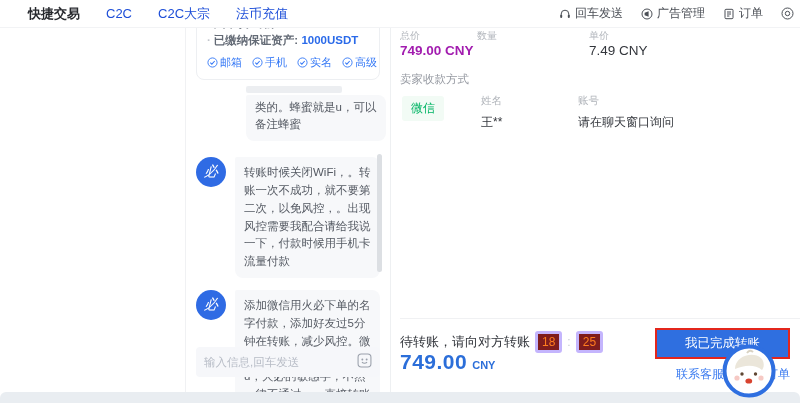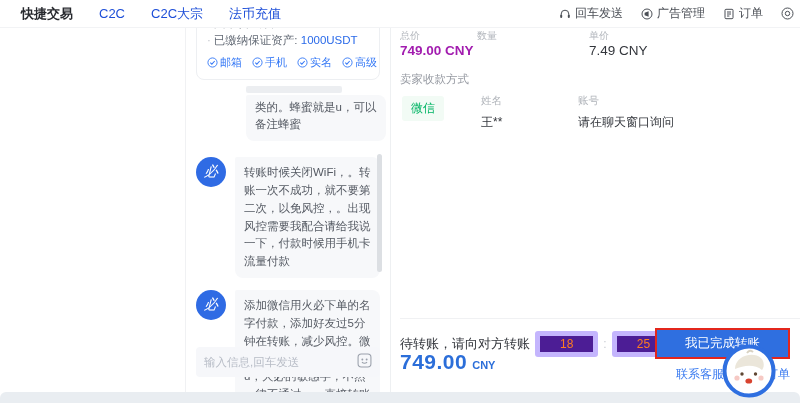--- a/index.html
+++ b/index.html
@@ -3,34 +3,34 @@
 <meta charset="utf-8">
 <style>
   * { margin:0; padding:0; box-sizing:border-box; }
   html,body { width:800px; height:403px; background:#fff; overflow:hidden;
     font-family:"Liberation Sans","DejaVu Sans",sans-serif; }
   .stage { position:relative; width:800px; height:403px; background:#fff; }
 
   
   .header { position:absolute; top:0; left:0; right:0; height:28px; background:#fff;
     border-bottom:1px solid #f2f3f5; display:flex; align-items:center; z-index:10; }
-  .nav { display:flex; align-items:center; gap:26px; padding-left:21px; }
+  .nav { display:flex; align-items:center; gap:26px; padding-left:28px; }
   .nav-item { font-size:13px; color:#1d4ed8; cursor:pointer; white-space:nowrap; }
   .nav-item.first { font-weight:bold; color:#27292e; }
   .header-actions { margin-left:auto; display:flex; align-items:center; gap:18px; padding-right:6px; }
   .h-action { display:flex; align-items:center; gap:4px; font-size:12px; color:#4b4f56; cursor:pointer; white-space:nowrap; }
   .h-action svg { display:block; }
 
   
   .chat-panel { position:absolute; top:28px; left:185px; width:206px; height:364px;
     border-left:1px solid #f0f1f3; border-right:1px solid #eef0f2; background:#fff;
     padding:0 10px; overflow:hidden; }
   .seller-card { position:relative; z-index:3; margin-top:-22px; background:#fff;
     border:1px solid #edeff2; border-radius:8px; padding:8px 10px 9px; }
-  .sc-line { font-size:11.5px; color:#636a75; line-height:1.5; white-space:nowrap; }
+  .sc-line { font-size:11.5px; color:#636a75; line-height:1.5; white-space:nowrap;font-weight:bold; }
   .sc-line .dot { color:#c2c6cc; margin-right:3px; }
   .sc-blue { color:#2a6ae9; }
   .badges { display:flex; gap:10px; margin-top:5px; }
   .badge { display:flex; align-items:center; gap:2px; font-size:11px; color:#3478f6; white-space:nowrap; }
 
   .msg-smudge { margin:6px 0 2px 50px; width:96px; height:7px; border-radius:2px; background:#e7eaee; opacity:.8; }
   .bubble-partial { margin:2px 0 0 50px; background:#f7f8fa; border-radius:2px 8px 8px 8px;
     padding:4px 9px 7px; font-size:11.5px; color:#555a63; line-height:1.55; width:140px; }
   .msg-row { display:flex; align-items:flex-start; gap:9px; }
   .avatar { width:30px; height:30px; border-radius:50%; background:#2f6be4; color:#fff;
@@ -62,22 +62,22 @@
     background:#f2fbf5; border-radius:3px; padding:4px 9px; }
   .pay-col-name { position:absolute; top:66px; left:89px; }
   .pay-col-acct { position:absolute; top:66px; left:186px; }
   .pay-label { font-size:10.5px; color:#b0b4ba; }
   .pay-value { font-size:12px; color:#33363c; margin-top:6px; }
 
   .order-divider { position:absolute; top:290px; left:8px; right:0; height:1px; background:#f0f1f3; }
 
   .status-line { position:absolute; top:303px; left:8px; display:flex; align-items:center; gap:5px; }
   .status-text { font-size:13px; color:#33363c; }
-  .cd-badge { font-size:12px; color:#ff7d1f; border:5px solid #c4b5fd; border-radius:3px;
-    padding:0 20px; line-height:16px; background:#4c1d95; }
+  .cd-badge { font-size:12px; color:#ff7d1f; border:3px solid #c4b5fd; border-radius:3px;
+    padding:0 4px; line-height:16px; background:#7f1d1d; }
   .cd-sep { color:#c9ccd2; font-size:12px; }
   .amount-line { position:absolute; top:322px; left:8px; display:flex; align-items:baseline; gap:5px; }
   .amount-big { font-size:21px; font-weight:bold; color:#2b6ed9; letter-spacing:.5px; }
   .amount-cur { font-size:11px; font-weight:bold; color:#2b6ed9; }
 
   .confirm-wrap { position:absolute; top:300px; left:263px; border:2px solid #e3261c; }
   .confirm-btn { display:block; width:131px; height:27px; background:#2f6fe0; color:#fff;
     font-size:12.5px; border:none; cursor:pointer; font-family:inherit; }
   .footer-links { position:absolute; top:338px; right:10px; display:flex; gap:18px; }
   .flink { font-size:12px; color:#3b7bf0; cursor:pointer; white-space:nowrap; }

